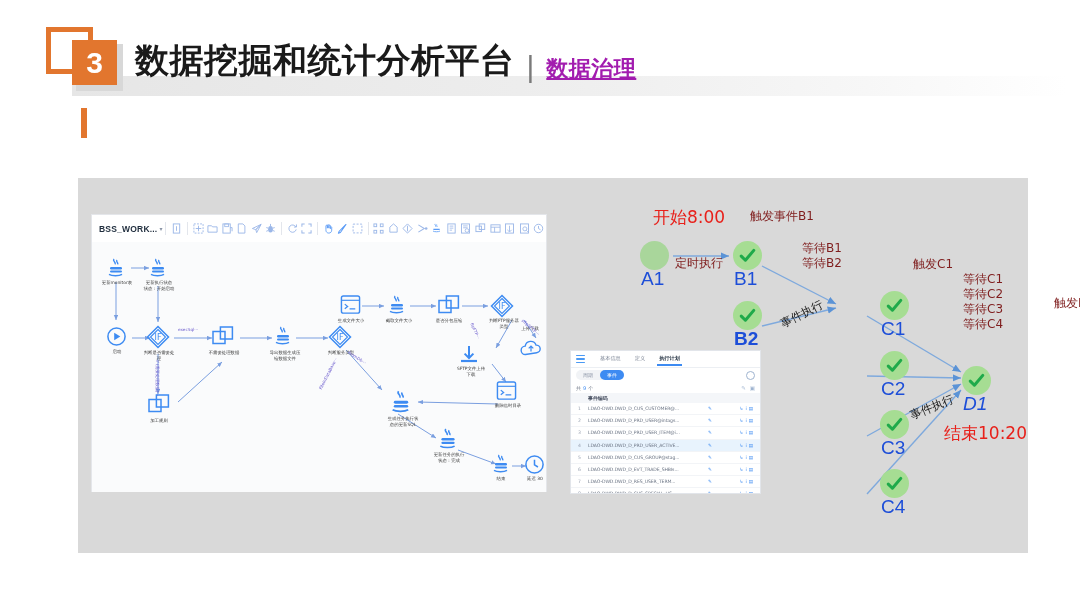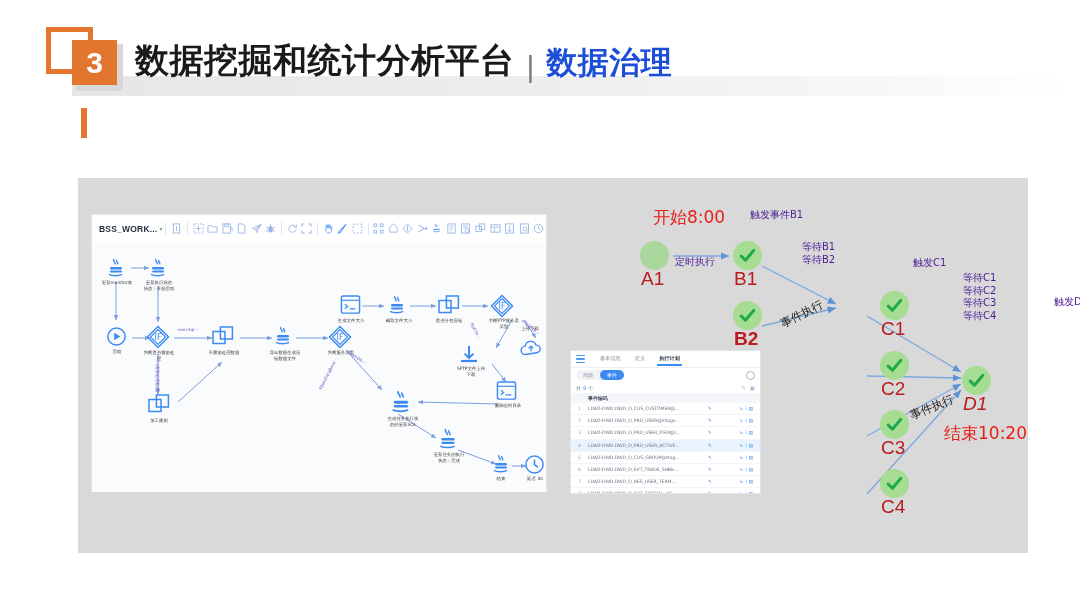--- a/index.html
+++ b/index.html
@@ -31,21 +31,21 @@
     position:absolute;left:135px;top:36px;height:48px;display:flex;align-items:flex-end;
     white-space:nowrap;
   }
   .title-main{
     font-size:34px;font-weight:bold;color:#1a1a1a;letter-spacing:.5px;
   }
   .title-sep{
     font-size:30px;color:#7a7a7a;margin:0 12px;font-weight:300;
   }
   .title-sub{
-    font-size:31px;font-weight:bold;color:#1d4ed8;letter-spacing:.5px;
+    font-size:22px;font-weight:bold;color:#a21caf;letter-spacing:.5px;text-decoration:underline;
   }
 
   
   .sec-bar{position:absolute;left:81px;top:108px;width:6px;height:30px;background:#e2762e;}
   .sec-title{
     position:absolute;left:99px;top:106px;font-size:25px;font-weight:bold;color:#1a1a1a;
     letter-spacing:.5px;
   }
 
   
@@ -87,25 +87,25 @@
 
   
   .flow{position:absolute;left:0;top:16px;width:1069px;height:375px;}
   .node{
     position:absolute;width:29px;height:29px;border-radius:50%;background:#a6dd93;
     display:flex;align-items:center;justify-content:center;
   }
   .node.plain{background:#a9d69b;}
   .node svg{display:block;}
   .node-lbl{
-    position:absolute;font-size:19px;color:#b91c1c;font-family:"Liberation Sans",sans-serif;
+    position:absolute;font-size:19px;color:#1d4ed8;font-family:"Liberation Sans",sans-serif;
     white-space:nowrap;
   }
   .edge-lbl{
-    position:absolute;font-size:10px;color:#4c1d95;white-space:pre-line;line-height:1.25;
+    position:absolute;font-size:12px;color:#7f1d1d;white-space:pre-line;line-height:1.25;
     font-family:"DejaVu Sans","Liberation Sans",sans-serif;
   }
   .time-lbl{
     position:absolute;font-size:17px;color:#e8201a;white-space:nowrap;
     font-family:"DejaVu Sans","Liberation Sans",sans-serif;
   }
   .rot-lbl{position:absolute;font-size:11.5px;color:#1a1a1a;white-space:nowrap;
     font-family:"DejaVu Sans","Liberation Sans",sans-serif;}
 
   

